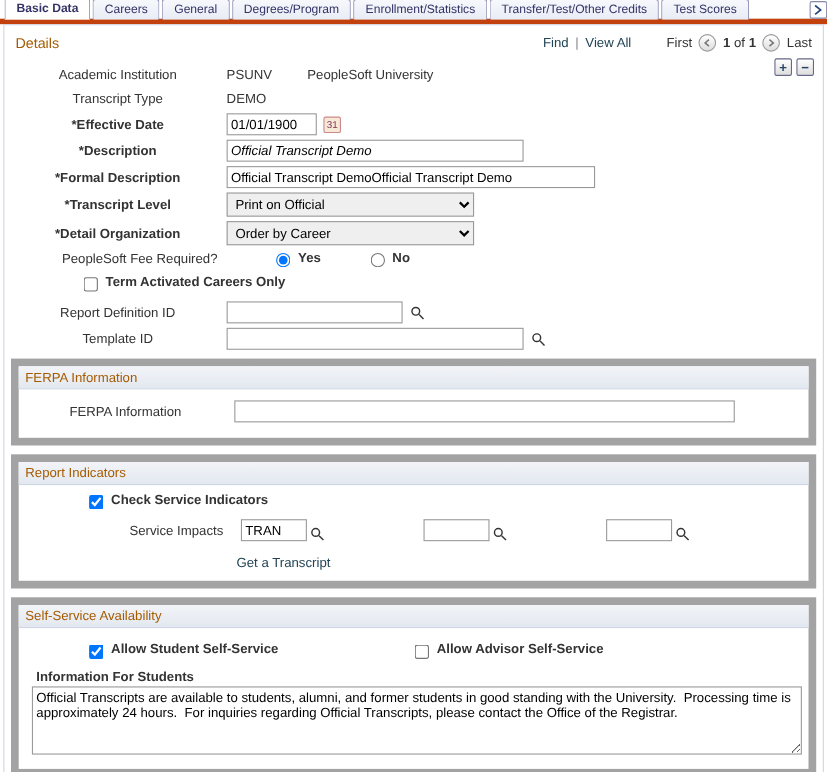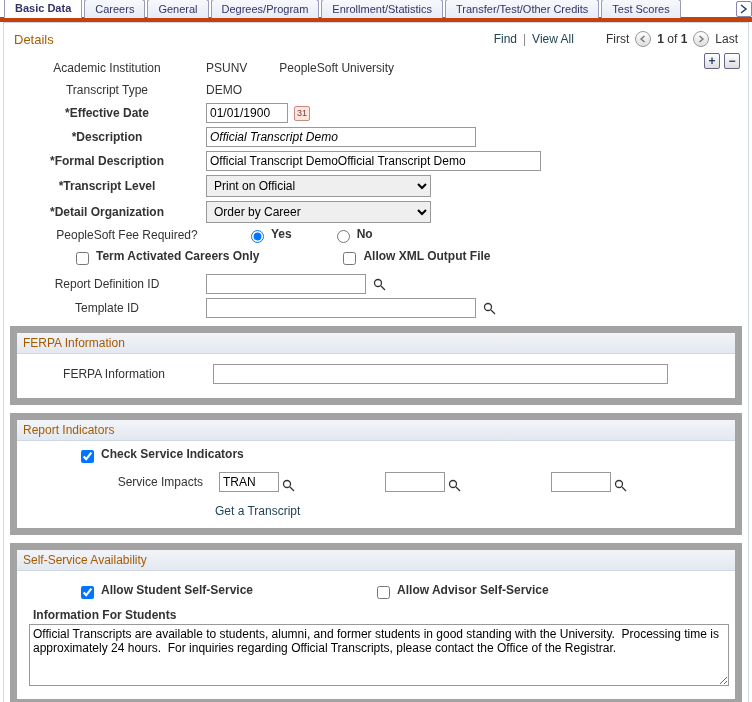--- a/index.html
+++ b/index.html
@@ -107,21 +107,21 @@
     color:#333; cursor:pointer;
   }
   .lookup svg{width:13px;height:13px;}
   .cal {
     width:16px;height:15px; border:1px solid #c88; background:#f6e9d8;
     display:inline-flex; align-items:center; justify-content:center;
     font-size:9px; color:#835; cursor:pointer; border-radius:2px;
   }
   .radio-set { display:flex; align-items:center; gap:40px;}
   .radio-opt, .check-opt { display:flex; align-items:flex-start; gap:4px;}
-  .check-row { display:flex; gap:80px; padding-left:56px; margin:6px 0;}
+  .check-row { display:flex; gap:42px; padding-left:56px; margin:6px 0;}
   
   .group {
     border:7px solid #a3a3a3;
     margin:8px 2px 0 2px;
   }
   .group-hdr {
     background: linear-gradient(#f2f4f8,#e3e8f0);
     color:#a65b00; font-weight:normal;
     padding:3px 6px; font-size:12px;
     border-bottom:1px solid #cfd6e4;
@@ -256,24 +256,20 @@
             <b>No</b>
           </label>
         </div>
       </div>
 
       <div class="check-row">
         <label class="check-opt">
           <input type="checkbox" style="">
           <b>Term Activated Careers Only</b>
         </label>
-        <label class="check-opt">
-          <input type="checkbox" style="">
-          <b>Allow XML Output File</b>
-        </label>
       </div>
 
       <div class="frow">
         <div class="flabel">Report Definition ID</div>
         <div class="fval">
           <input type="text" class="w160" value="" style="">
           <span class="lookup">
             <svg viewBox="0 0 13 13">
                 <circle cx="5" cy="5" r="3.5" fill="none" stroke="#333" stroke-width="1.3"></circle>
                 <line x1="8" y1="8" x2="12" y2="12" stroke="#333" stroke-width="1.3"></line>

